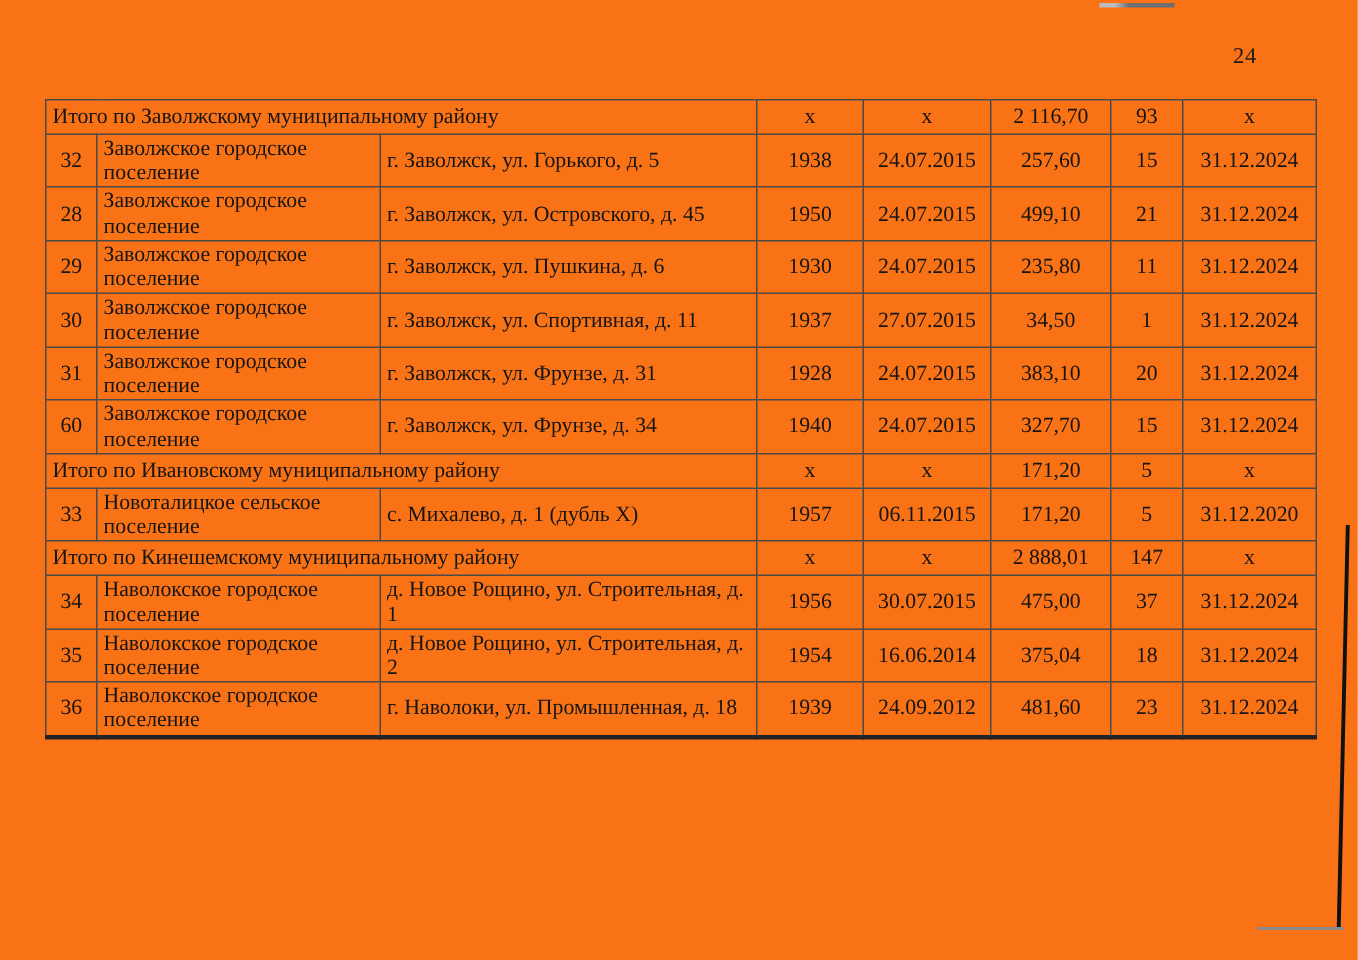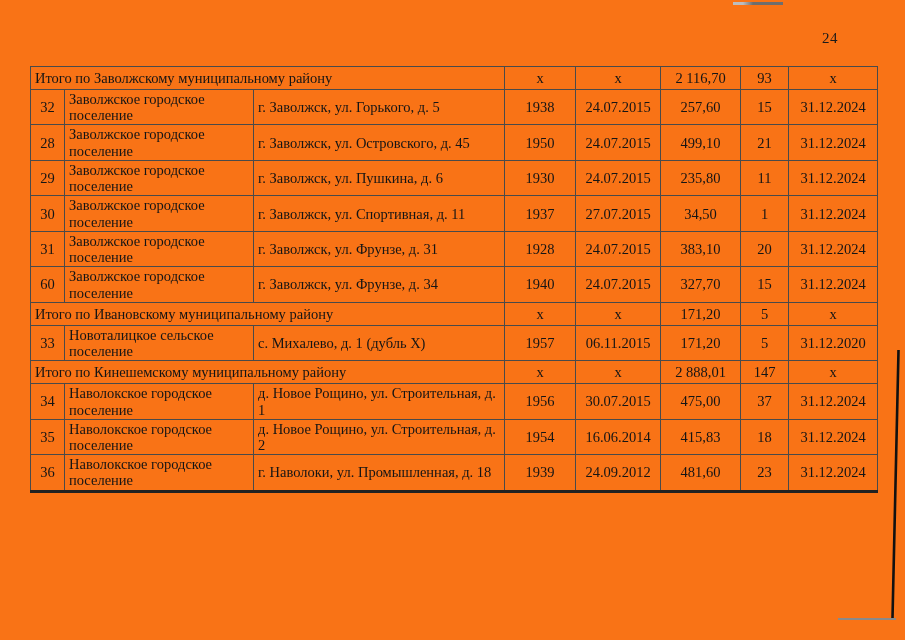--- a/index.html
+++ b/index.html
@@ -185,21 +185,21 @@
           <td class="r">475,00</td>
           <td class="c">37</td>
           <td class="c">31.12.2024</td>
         </tr>
         <tr class="data">
           <td class="c">35</td>
           <td class="left">Наволокское городское поселение</td>
           <td class="left">д. Новое Рощино, ул. Строительная, д. 2</td>
           <td class="c">1954</td>
           <td class="c">16.06.2014</td>
-          <td class="r">415,83</td>
+          <td class="r">375,04</td>
           <td class="c">18</td>
           <td class="c">31.12.2024</td>
         </tr>
         <tr class="data">
           <td class="c">36</td>
           <td class="left">Наволокское городское поселение</td>
           <td class="left">г. Наволоки, ул. Промышленная, д. 18</td>
           <td class="c">1939</td>
           <td class="c">24.09.2012</td>
           <td class="r">481,60</td>

